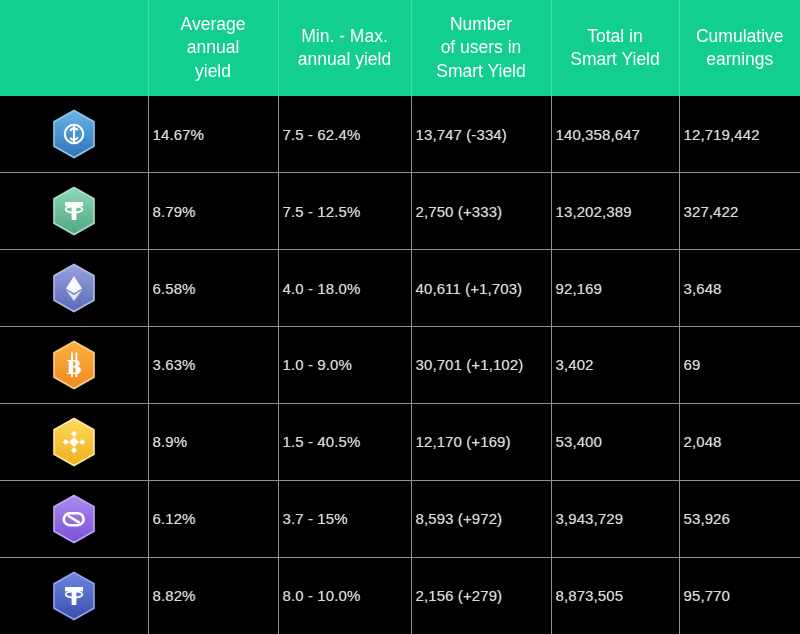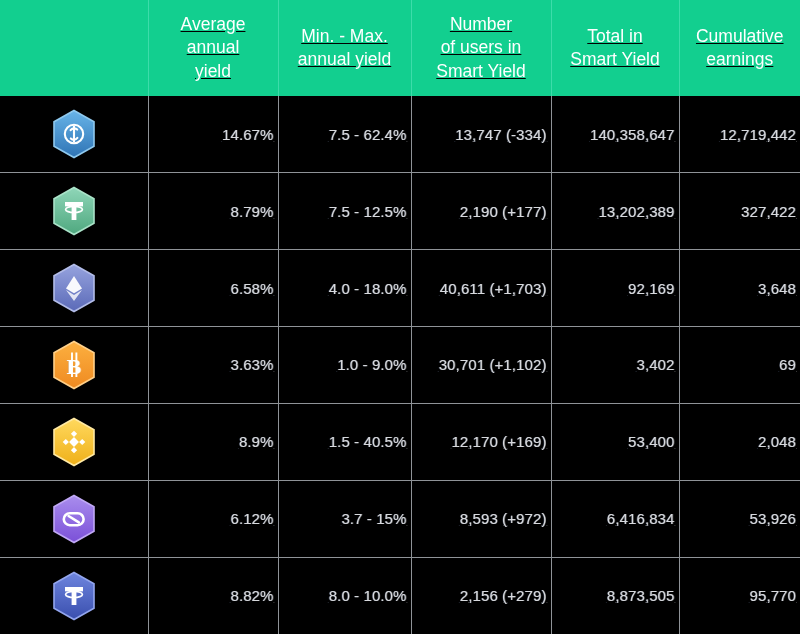--- a/index.html
+++ b/index.html
@@ -13,21 +13,20 @@
     overflow: hidden;
     font-family: "Liberation Sans", sans-serif;
   }
 
   #yield-table {
     width: 800px;
     height: 634px;
     border-collapse: collapse;
     table-layout: fixed;
     background: #f0abfc;
-    text-decoration: underline;
   }
 
   
   #yield-table thead th {
     background: #12cf8f;
     color: #ffffff;
     font-weight: 400;
     font-size: 17.5px;
     line-height: 1.32;
     text-align: center;
@@ -39,21 +38,21 @@
   }
   #yield-table thead th:last-child { border-right: none; margin-left: 8px; }
   #yield-table thead th.head-icon-col { border-right: 1px solid #3ddcaa; }
 
   
   #yield-table tbody td {
     background: #000000;
     color: #d7d9dd;
     font-size: 15px;
     font-weight: 400;
-    text-align: right;
+    text-align: left;
     vertical-align: middle;
     border-right: 1px solid #8f9398;
     border-bottom: 1px solid #8f9398;
     height: 67px;
     padding: 0 4px;
     box-sizing: border-box;
     letter-spacing: 0.1px;
     text-shadow: 0.6px 0 0 rgba(255,255,255,0.35), -0.6px 0 0 rgba(120,140,180,0.35);
   }
   #yield-table tbody td:last-child { border-right: none; }
@@ -158,21 +157,21 @@
                 </linearGradient>
               </defs>
               <rect x="14" y="16" width="18" height="4.4" fill="#ffffff"></rect>
               <rect x="20.6" y="16" width="4.8" height="18" fill="#ffffff"></rect>
               <ellipse cx="23" cy="23.4" rx="8.4" ry="3.1" fill="none" stroke="#ffffff" stroke-width="1.7"></ellipse>
             </svg>
           </span>
         </td>
         <td>8.79%</td>
         <td>7.5 - 12.5%</td>
-        <td>2,190 (+177)</td>
+        <td>2,750 (+333)</td>
         <td>13,202,389</td>
         <td>327,422</td>
       </tr>
       <tr>
         <td class="icon-cell">
           <span class="hex-wrap">
             <svg viewBox="0 0 46 50" xmlns="http://www.w3.org/2000/svg">
               <path d="M23 1.5 L43 12.7 L43 37.3 L23 48.5 L3 37.3 L3 12.7 Z" fill="url(#gETH)" stroke="#b2bce8" stroke-width="1.6"></path>
               <defs>
                 <linearGradient id="gETH" x1="0" y1="0" x2="0" y2="1">
@@ -253,21 +252,21 @@
                 </linearGradient>
               </defs>
               <path d="M18.8 19.2 L26.6 19.2 A6 6 0 0 1 26.6 31.2 L18.8 31.2 A6 6 0 0 1 18.8 19.2 Z" fill="none" stroke="#ffffff" stroke-width="2.6"></path>
               <path d="M17.6 22 L27.8 28.4" stroke="#ffffff" stroke-width="2.6" stroke-linecap="round"></path>
             </svg>
           </span>
         </td>
         <td>6.12%</td>
         <td>3.7 - 15%</td>
         <td>8,593 (+972)</td>
-        <td>6,416,834</td>
+        <td>3,943,729</td>
         <td>53,926</td>
       </tr>
       <tr>
         <td class="icon-cell">
           <span class="hex-wrap">
             <svg viewBox="0 0 46 50" xmlns="http://www.w3.org/2000/svg">
               <path d="M23 1.5 L43 12.7 L43 37.3 L23 48.5 L3 37.3 L3 12.7 Z" fill="url(#gTUSD)" stroke="#93a6ee" stroke-width="1.6"></path>
               <defs>
                 <linearGradient id="gTUSD" x1="0" y1="0" x2="0" y2="1">
                   <stop offset="0" stop-color="#6e85de"></stop>

